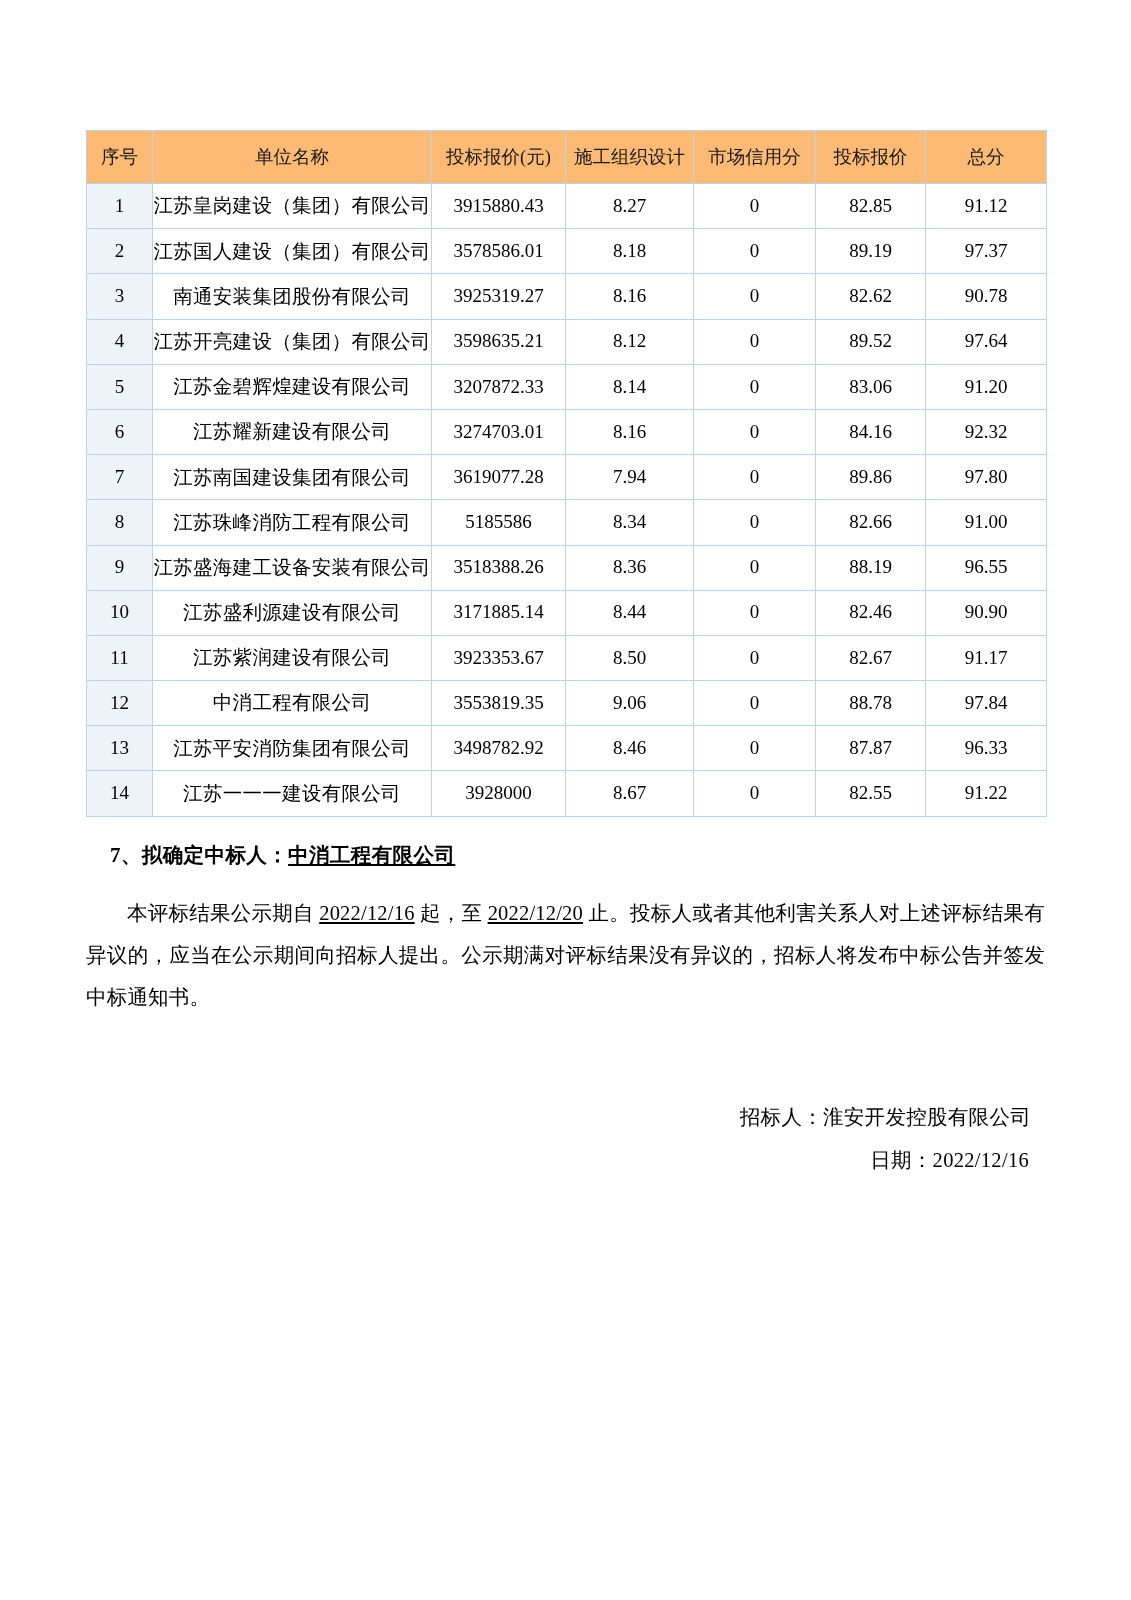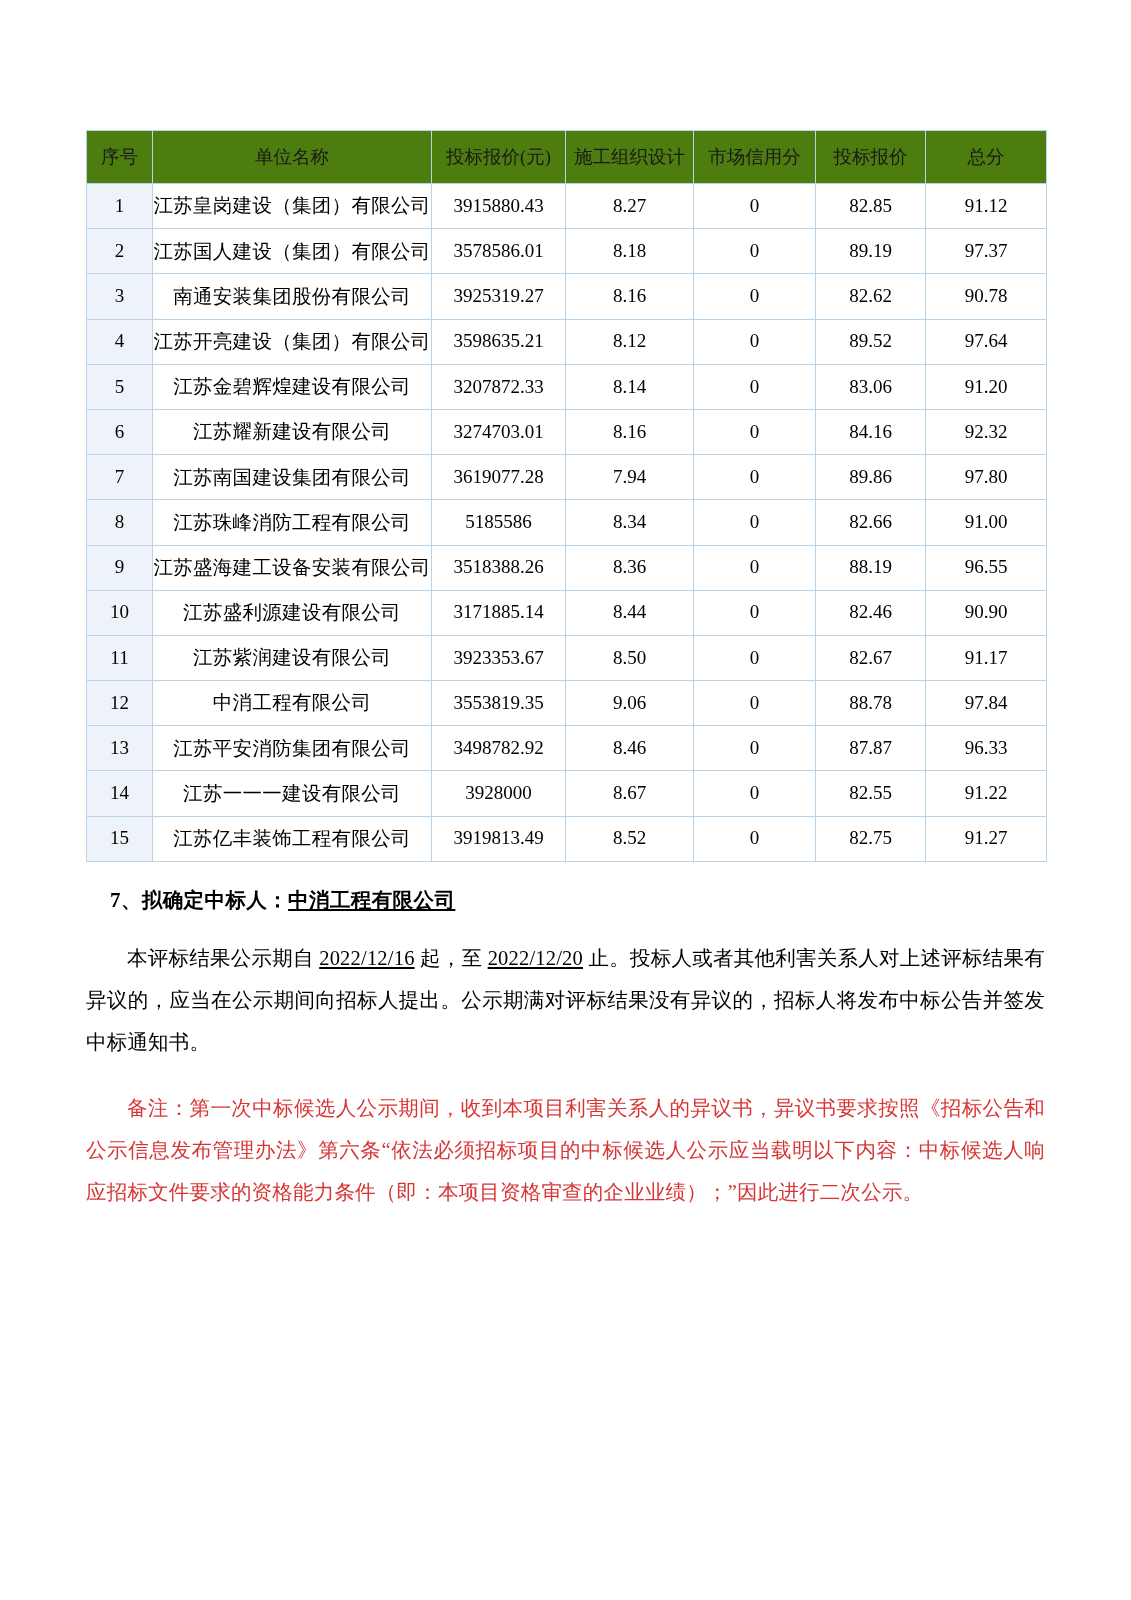--- a/index.html
+++ b/index.html
@@ -43,21 +43,21 @@
     text-align: center;
     vertical-align: middle;
     font-size: 19px;
     line-height: 1.3;
     padding: 0;
     height: 44.2px;
     font-weight: normal;
     white-space: nowrap;
   }
   table.bid-table thead th {
-    background: #4d7c0f;
+    background: #fdba74;
     height: 52px;
     font-size: 18.5px;
     color: #1a1a1a;
   }
   table.bid-table tbody td {
     background: #ffffff;
   }
   table.bid-table tbody td.seq-cell {
     background: #edf3f9;
     font-size: 19px;
@@ -266,34 +266,28 @@
       </tr>
       <tr>
         <td class="seq-cell">14</td>
         <td class="name-cell">江苏一一一建设有限公司</td>
         <td class="num-cell">3928000</td>
         <td class="num-cell">8.67</td>
         <td class="num-cell">0</td>
         <td class="num-cell">82.55</td>
         <td class="num-cell">91.22</td>
       </tr>
-      <tr>
-        <td class="seq-cell">15</td>
-        <td class="name-cell">江苏亿丰装饰工程有限公司</td>
-        <td class="num-cell">3919813.49</td>
-        <td class="num-cell">8.52</td>
-        <td class="num-cell">0</td>
-        <td class="num-cell">82.75</td>
-        <td class="num-cell">91.27</td>
-      </tr>
     </tbody>
   </table>
 
   <p class="winner-line">
     <span class="num">7</span><span class="lbl">、拟确定中标人：</span><span class="u">中消工程有限公司</span>
   </p>
 
   <p class="para"><span>本评标结果公示期自 </span><span class="u">2022/12/16</span><span> 起，至 </span><span class="u">2022/12/20</span><span> 止。投标人或者其他利害关系人对上述评标结果有异议的，应当在公示期间向招标人提出。公示期满对评标结果没有异议的，招标人将发布中标公告并签发中标通知书。</span></p>
 
-  <p class="para note">备注：第一次中标候选人公示期间，收到本项目利害关系人的异议书，异议书要求按照《招标公告和公示信息发布管理办法》第六条“依法必须招标项目的中标候选人公示应当载明以下内容：中标候选人响应招标文件要求的资格能力条件（即：本项目资格审查的企业业绩）；”因此进行二次公示。</p>
-
+
+  <div class="footer">
+    <div class="line1">招标人：淮安开发控股有限公司</div>
+    <div class="line2">日期：2022/12/16</div>
+  </div>
 
 </div>
 
 </body></html>

